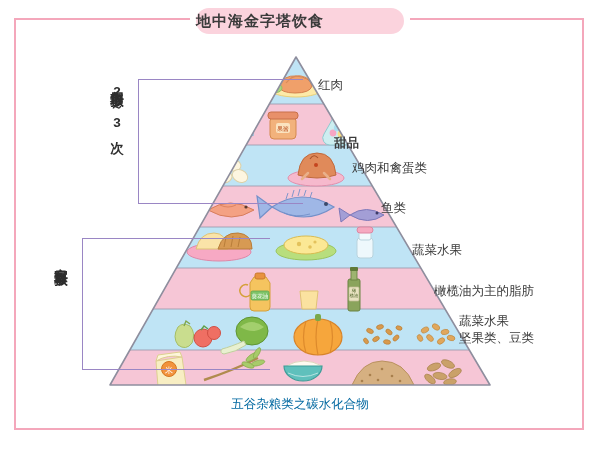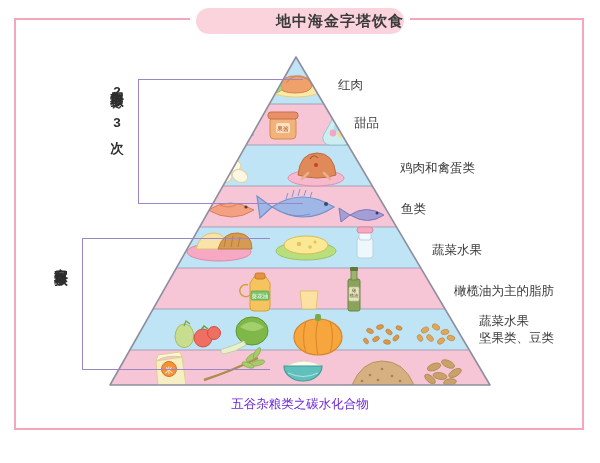--- a/index.html
+++ b/index.html
@@ -20,21 +20,21 @@
     box-sizing:border-box;
     background:transparent;
   }
 
   
   .title-badge{
     position:absolute;left:196px;top:8px;
     width:208px;height:26px;
     background:#fbd3dd;
     border-radius:13px;
-    display:flex;align-items:center;justify-content:flex-end;
+    display:flex;align-items:center;justify-content:flex-start;
     z-index:6;
   }
   .title-text{
     font-size:15px;font-weight:bold;color:#3b3b3b;
     letter-spacing:1px;white-space:nowrap;
   }
   .title-mask{
     position:absolute;top:18px;left:190px;width:220px;height:4px;
     background:#ffffff;z-index:5;
   }
@@ -46,21 +46,20 @@
     z-index:2;
   }
   .pyramid svg{display:block;}
 
   
   .tier-label{
     position:absolute;
     font-size:12.5px;color:#3b3b3b;
     white-space:pre-line;line-height:1.35;
     z-index:4;
-    margin-left:20px;
   }
 
   
   .bracket{
     position:absolute;
     border:1px solid #9a86c4;
     border-right:none;
     z-index:3;
     box-sizing:border-box;
   }
@@ -75,21 +74,21 @@
     font-size:13.5px;font-weight:bold;color:#2e2e2e;
     line-height:1.22;letter-spacing:1px;
     z-index:4;
   }
   .vcap-week{left:108px;top:80px;height:122px;}
   .vcap-day{left:52px;top:258px;height:96px;}
 
   
   .bottom-caption{
     position:absolute;left:0;top:396px;width:600px;
-    text-align:center;font-size:12.5px;color:#6d28d9;
+    text-align:center;font-size:12.5px;color:#0369a1;
     z-index:4;
   }
 </style>
 </head>
 <body>
 
 <div id="root">
 
   <div class="frame"></div>
   <div class="title-mask"></div>
@@ -320,23 +319,23 @@
             <ellipse cx="350" cy="327" rx="6.4" ry="3.2" transform="rotate(-8 350 327)"></ellipse>
           </g>
         </g>
       </g>
 
       <polygon points="196,2 390,330 10,330" fill="none" stroke="#8e8e9e" stroke-width="1.6" stroke-linejoin="round"></polygon>
     </svg>
   </div>
 
   <div class="tier-label" style="left:318px;top:77px;">红肉</div>
-  <div class="tier-label" style="left:334px;top:115px;">甜品</div>
-  <div class="tier-label" style="left:380px;top:160px;">鸡肉和禽蛋类</div>
-  <div class="tier-label" style="left:381px;top:201px;">鱼类</div>
+  <div class="tier-label" style="left:334px;top:135px;font-weight:bold;">甜品</div>
+  <div class="tier-label" style="left:352px;top:160px;">鸡肉和禽蛋类</div>
+  <div class="tier-label" style="left:381px;top:201px;font-family:Liberation Mono, monospace;">鱼类</div>
   <div class="tier-label" style="left:412px;top:242px;">蔬菜水果</div>
   <div class="tier-label" style="left:459px;top:313px;">蔬菜水果
 坚果类、豆类</div>
   <div class="tier-label" style="left:434px;top:283px;">橄榄油为主的脂肪</div>
 
   <div class="bottom-caption">五谷杂粮类之碳水化合物</div>
 
 </div>
 
 </body></html>

